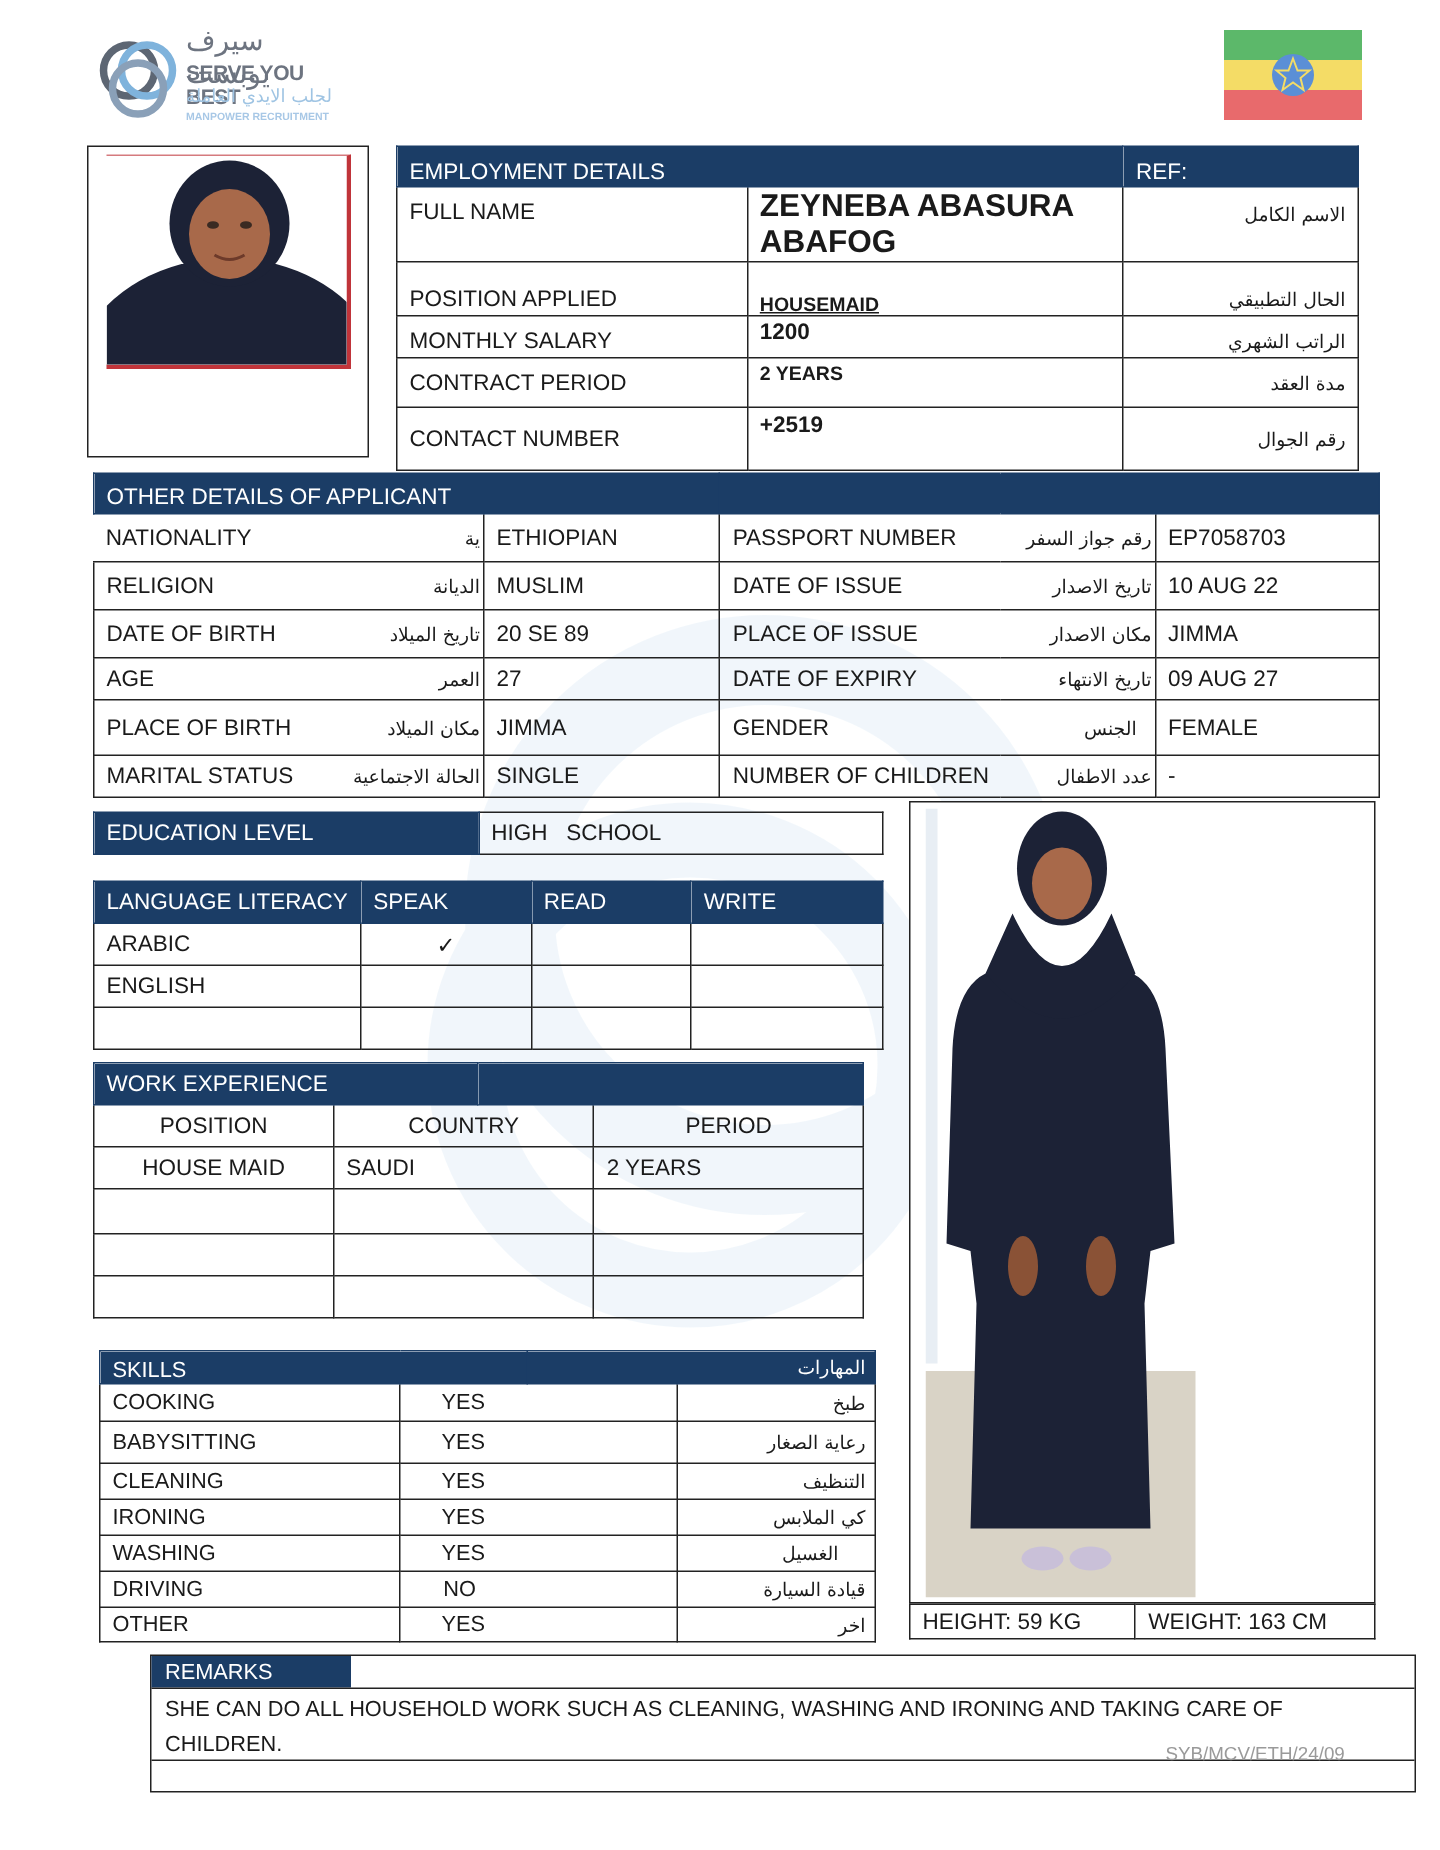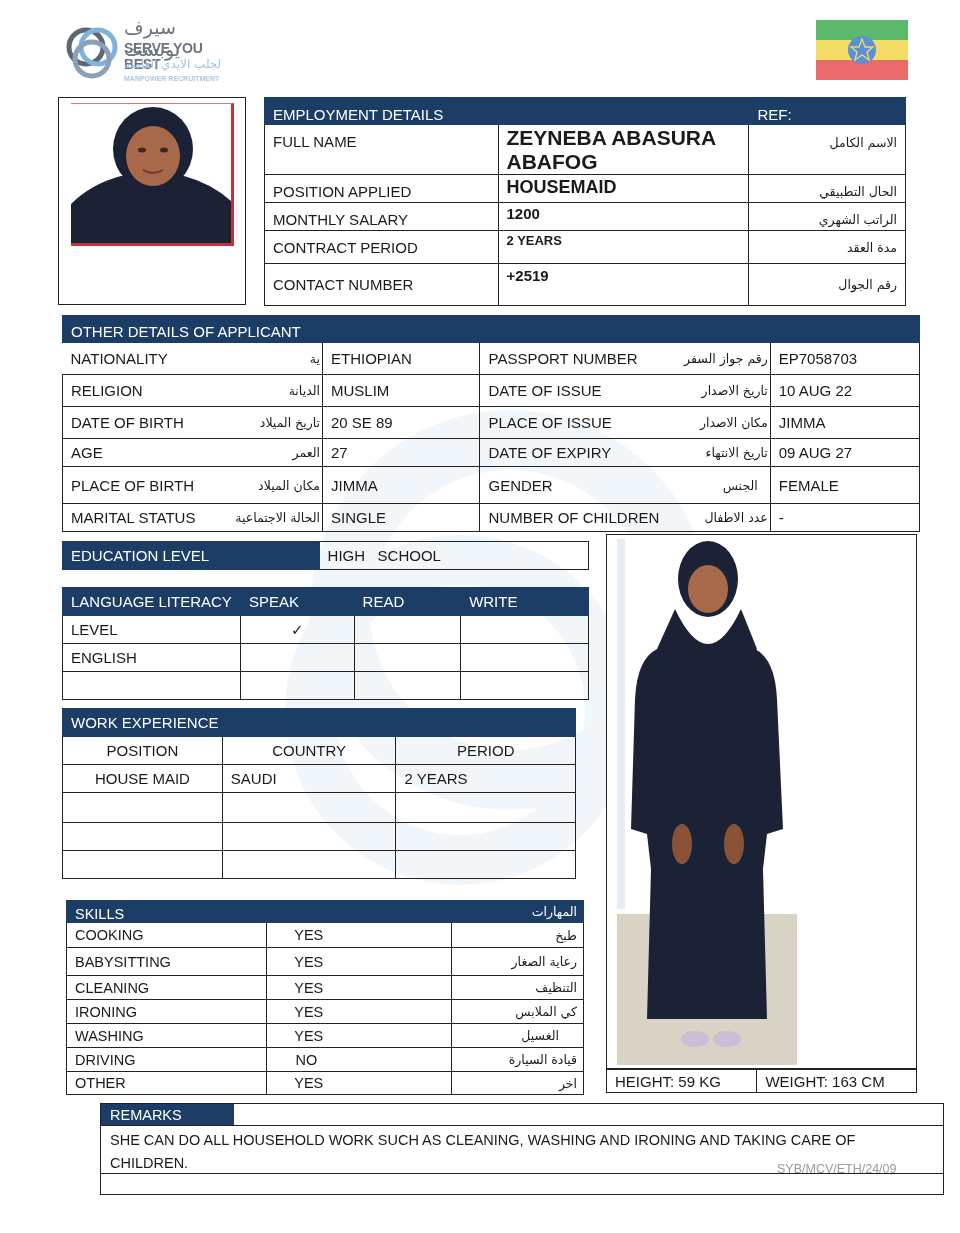--- a/index.html
+++ b/index.html
@@ -76,21 +76,21 @@
   <tr style="height:48px;">
     <td style="vertical-align:top; padding-top:8px;">FULL NAME</td>
     <td class="bold" style="font-size:21px; line-height:24px; vertical-align:top; padding-top:1px;">
       <div>ZEYNEBA ABASURA</div>
       <div>ABAFOG</div>
     </td>
     <td class="ar right" style="vertical-align:top; padding-top:10px;">الاسم الكامل</td>
   </tr>
   <tr style="height:28px;">
     <td style="vertical-align:bottom; padding-bottom:2px;">POSITION APPLIED</td>
-    <td class="bold" style="font-size:18px; vertical-align:top; padding-top:2px;">HOUSEMAID</td>
+    <td class="bold" style="font-size:13px; vertical-align:top; padding-top:20px;text-decoration:underline;">HOUSEMAID</td>
     <td class="ar right" style="vertical-align:bottom; padding-bottom:3px;">الحال التطبيقي</td>
   </tr>
   <tr style="height:28px;">
     <td style="vertical-align:bottom; padding-bottom:2px;">MONTHLY SALARY</td>
     <td class="bold" style="font-size:15px; vertical-align:top; padding-top:2px;">1200</td>
     <td class="ar right" style="vertical-align:bottom; padding-bottom:3px;">الراتب الشهري</td>
   </tr>
   <tr style="height:33px;">
     <td>CONTRACT PERIOD</td>
     <td class="bold" style="font-size:13px; vertical-align:top; padding-top:2px;">2 YEARS</td>
@@ -190,21 +190,21 @@
       <col style="width:131px">
     </colgroup>
   <tbody>
       <tr style="height:28px;">
     <td class="h">LANGUAGE LITERACY</td>
     <td class="h" style="border-left:1.5px solid #0e2340;">SPEAK</td>
     <td class="h" style="border-left:1.5px solid #0e2340;">READ</td>
     <td class="h" style="border-left:1.5px solid #0e2340;">WRITE</td>
   </tr>
   <tr style="height:28px;">
-    <td>LEVEL</td>
+    <td>ARABIC</td>
     <td class="center">✓</td>
     <td></td>
     <td></td>
   </tr>
   <tr style="height:28px;">
     <td>ENGLISH</td>
     <td class="center"></td>
     <td></td>
     <td></td>
   </tr>

